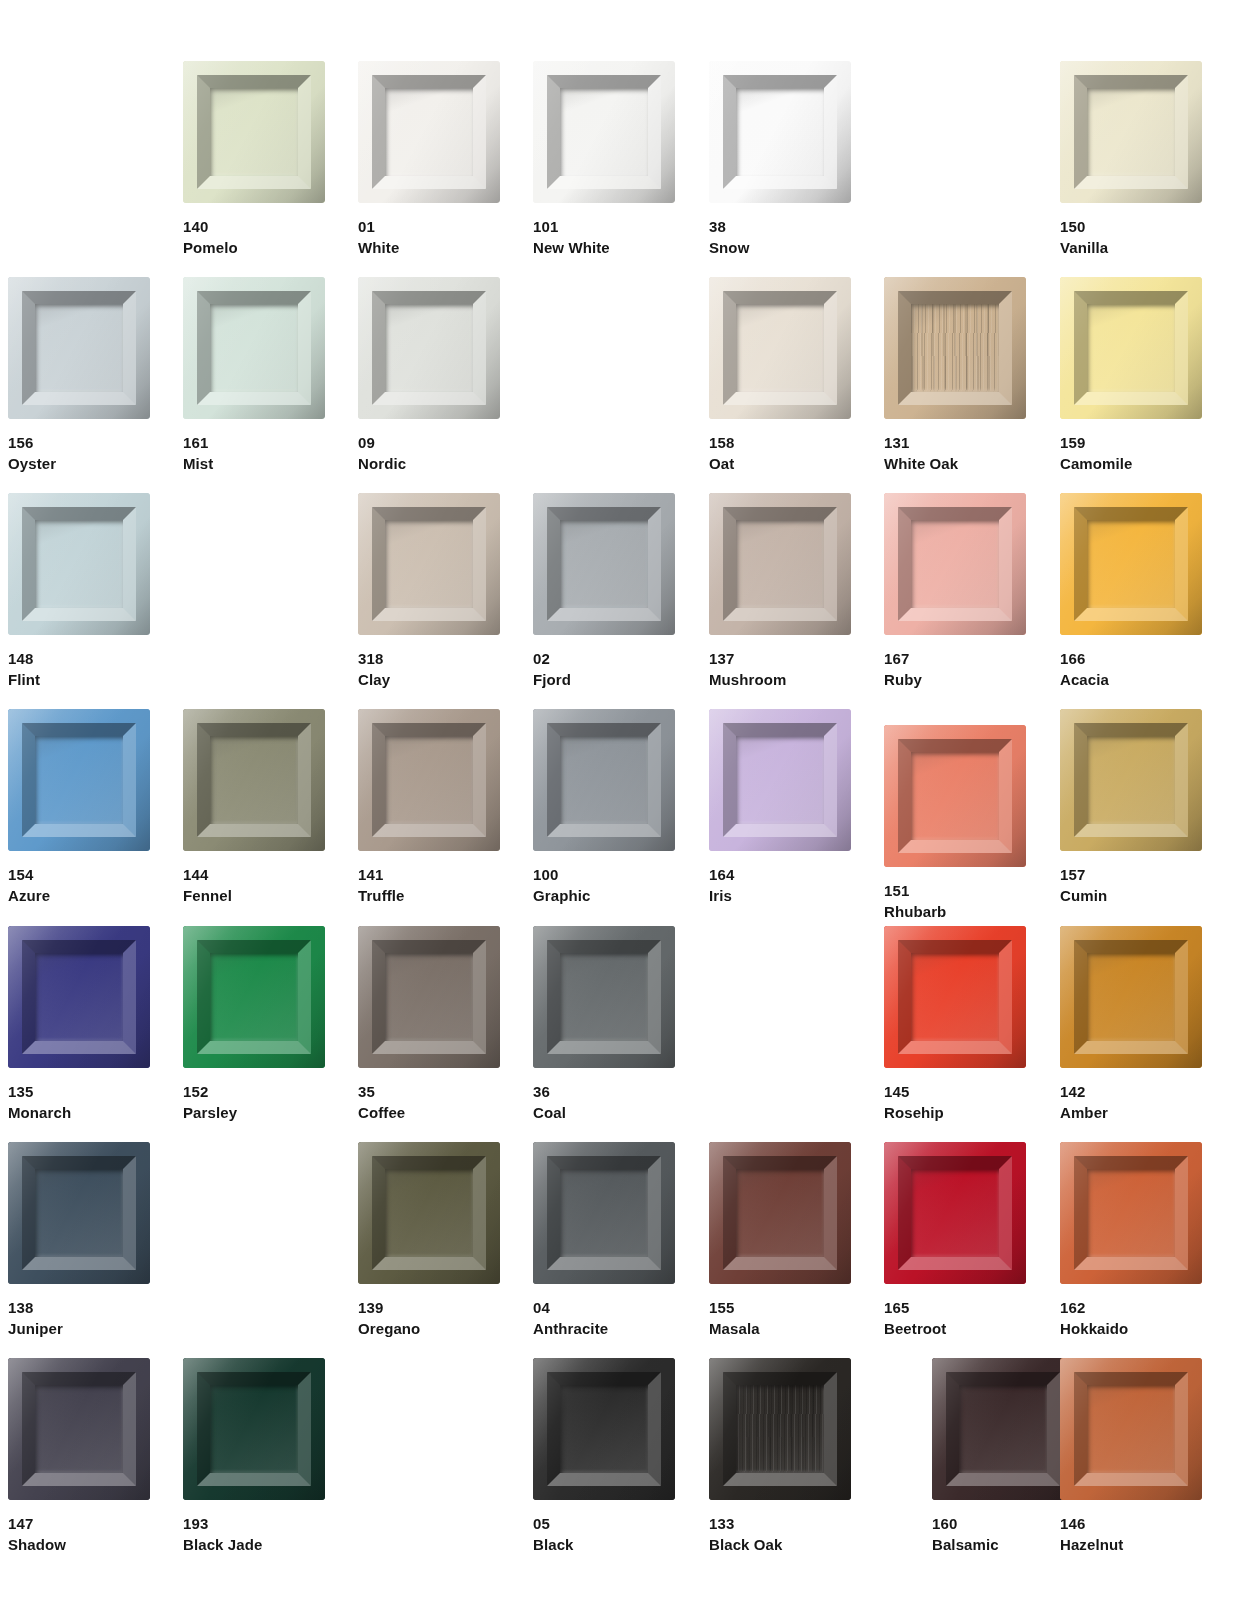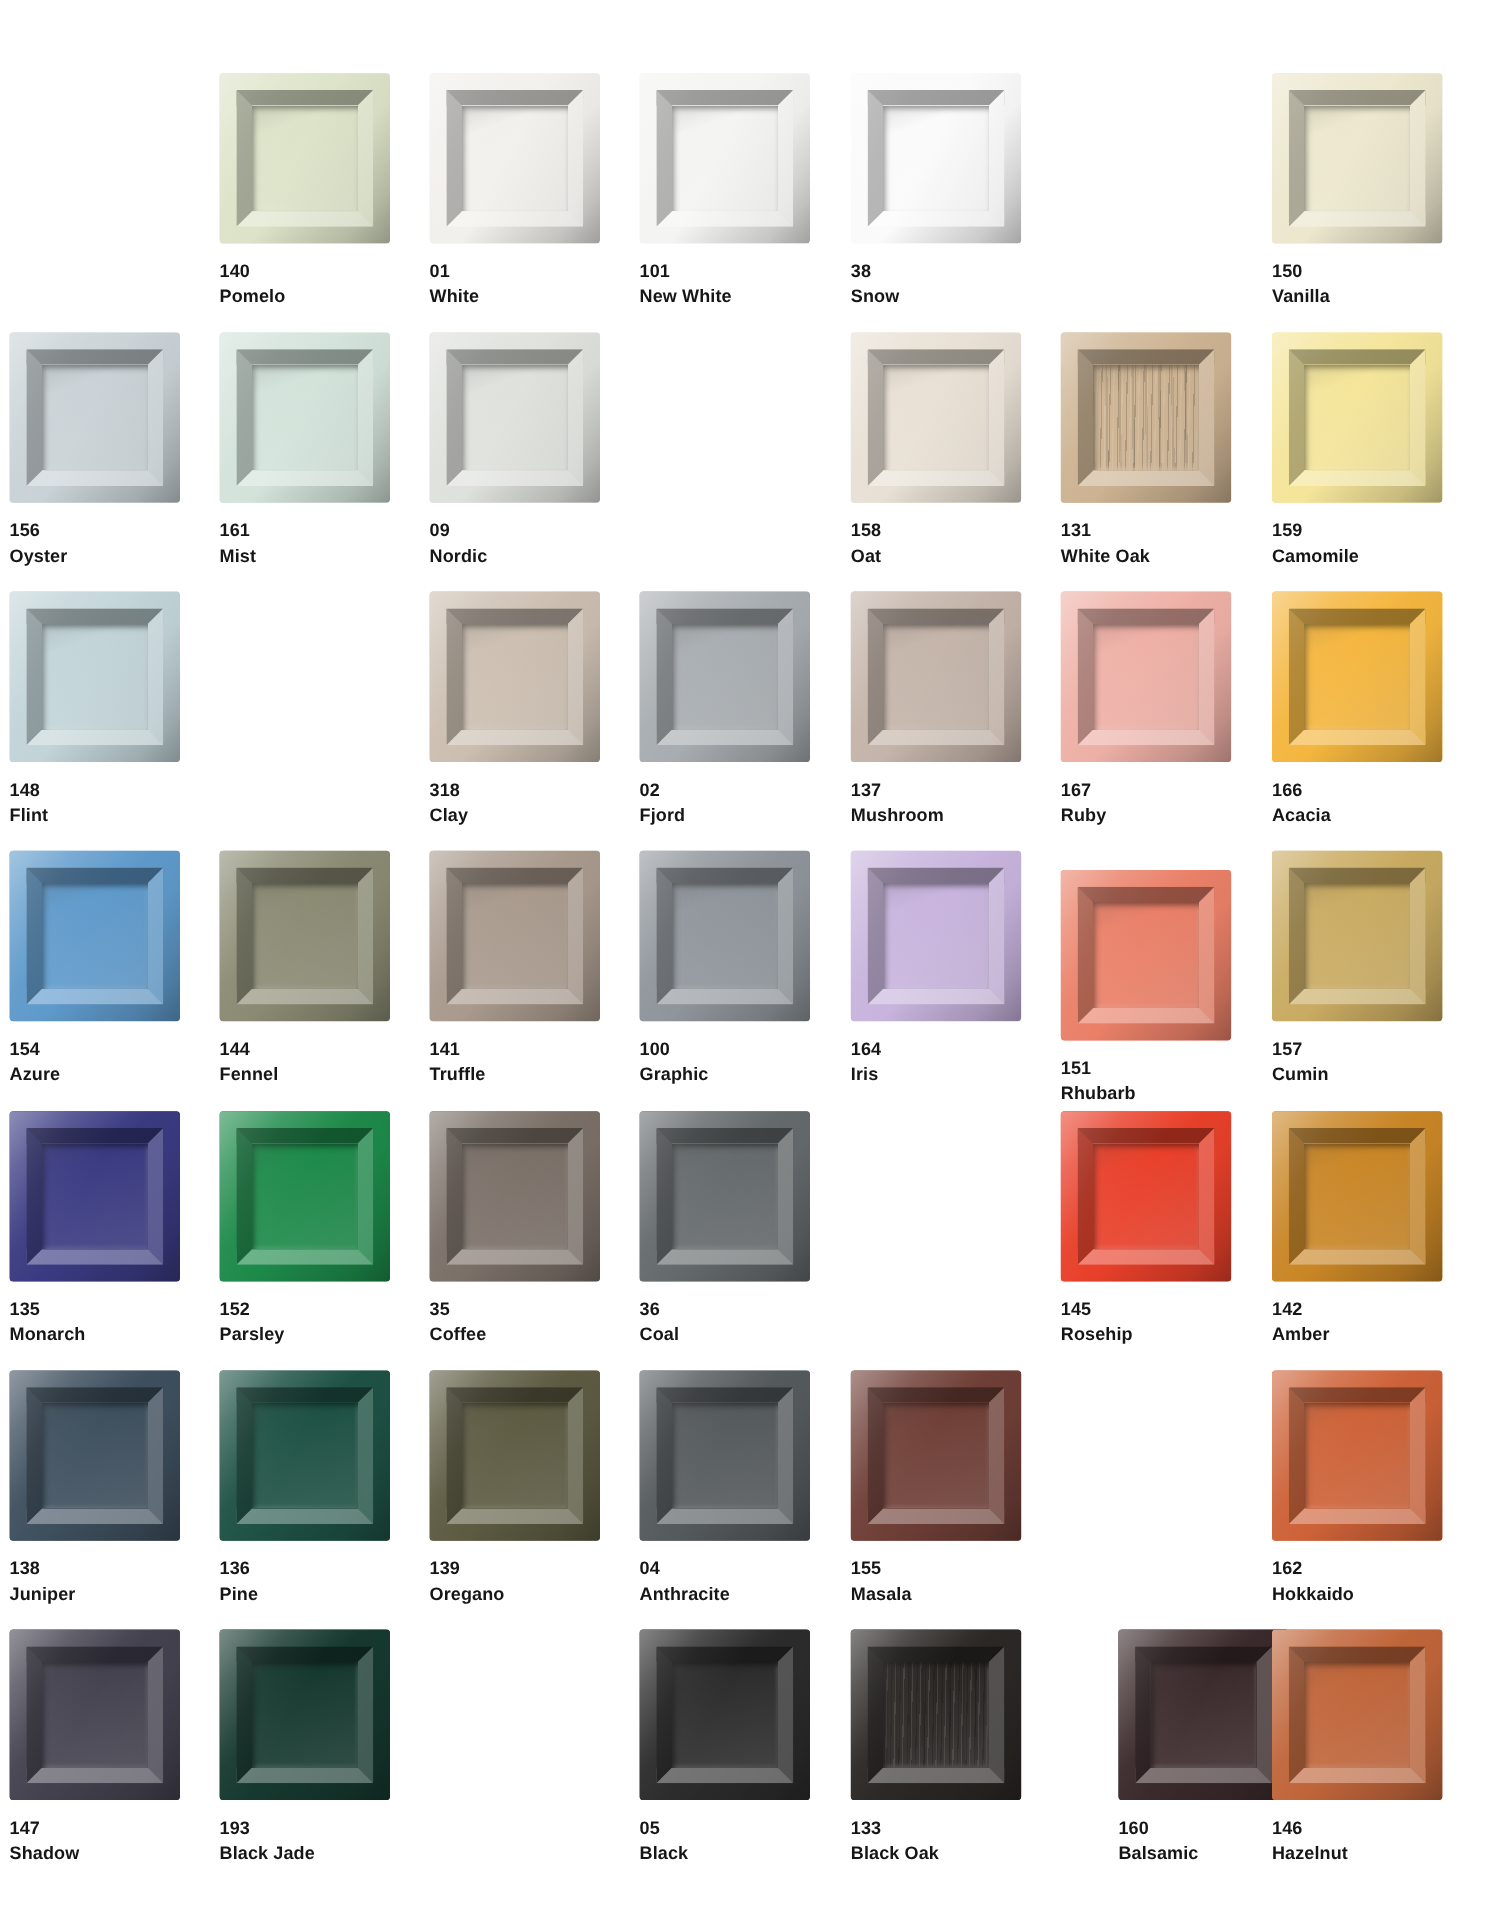--- a/index.html
+++ b/index.html
@@ -468,32 +468,20 @@
         <div class="frame"></div>
         <div class="chamfer"></div>
         <div class="panel"></div>
         <div class="sheen"></div>
       </div>
       <div class="label">
         <div>138</div>
         <div class="nm">Juniper</div>
       </div>
     </div>
-    <div class="cell" style="left: 183px; top: 1142px;">
-      <div class="swatch" style="--c: #1e5244; height: 142px; width: 142px;">
-        <div class="frame"></div>
-        <div class="chamfer"></div>
-        <div class="panel"></div>
-        <div class="sheen"></div>
-      </div>
-      <div class="label">
-        <div>136</div>
-        <div class="nm">Pine</div>
-      </div>
-    </div>
     <div class="cell" style="left: 358px; top: 1142px;">
       <div class="swatch" style="--c: #5d5b42; height: 142px; width: 142px;">
         <div class="frame"></div>
         <div class="chamfer"></div>
         <div class="panel"></div>
         <div class="sheen"></div>
       </div>
       <div class="label">
         <div>139</div>
         <div class="nm">Oregano</div>
@@ -514,20 +502,32 @@
     <div class="cell" style="left: 709px; top: 1142px;">
       <div class="swatch" style="--c: #6f3f37; height: 142px; width: 142px;">
         <div class="frame"></div>
         <div class="chamfer"></div>
         <div class="panel"></div>
         <div class="sheen"></div>
       </div>
       <div class="label">
         <div>155</div>
         <div class="nm">Masala</div>
+      </div>
+    </div>
+    <div class="cell" style="left: 884px; top: 1142px;">
+      <div class="swatch" style="--c: #bb1227; height: 142px; width: 142px;">
+        <div class="frame"></div>
+        <div class="chamfer"></div>
+        <div class="panel"></div>
+        <div class="sheen"></div>
+      </div>
+      <div class="label">
+        <div>165</div>
+        <div class="nm">Beetroot</div>
       </div>
     </div>
     <div class="cell" style="left: 1060px; top: 1142px;">
       <div class="swatch" style="--c: #cd6238; height: 142px; width: 142px;">
         <div class="frame"></div>
         <div class="chamfer"></div>
         <div class="panel"></div>
         <div class="sheen"></div>
       </div>
       <div class="label">

